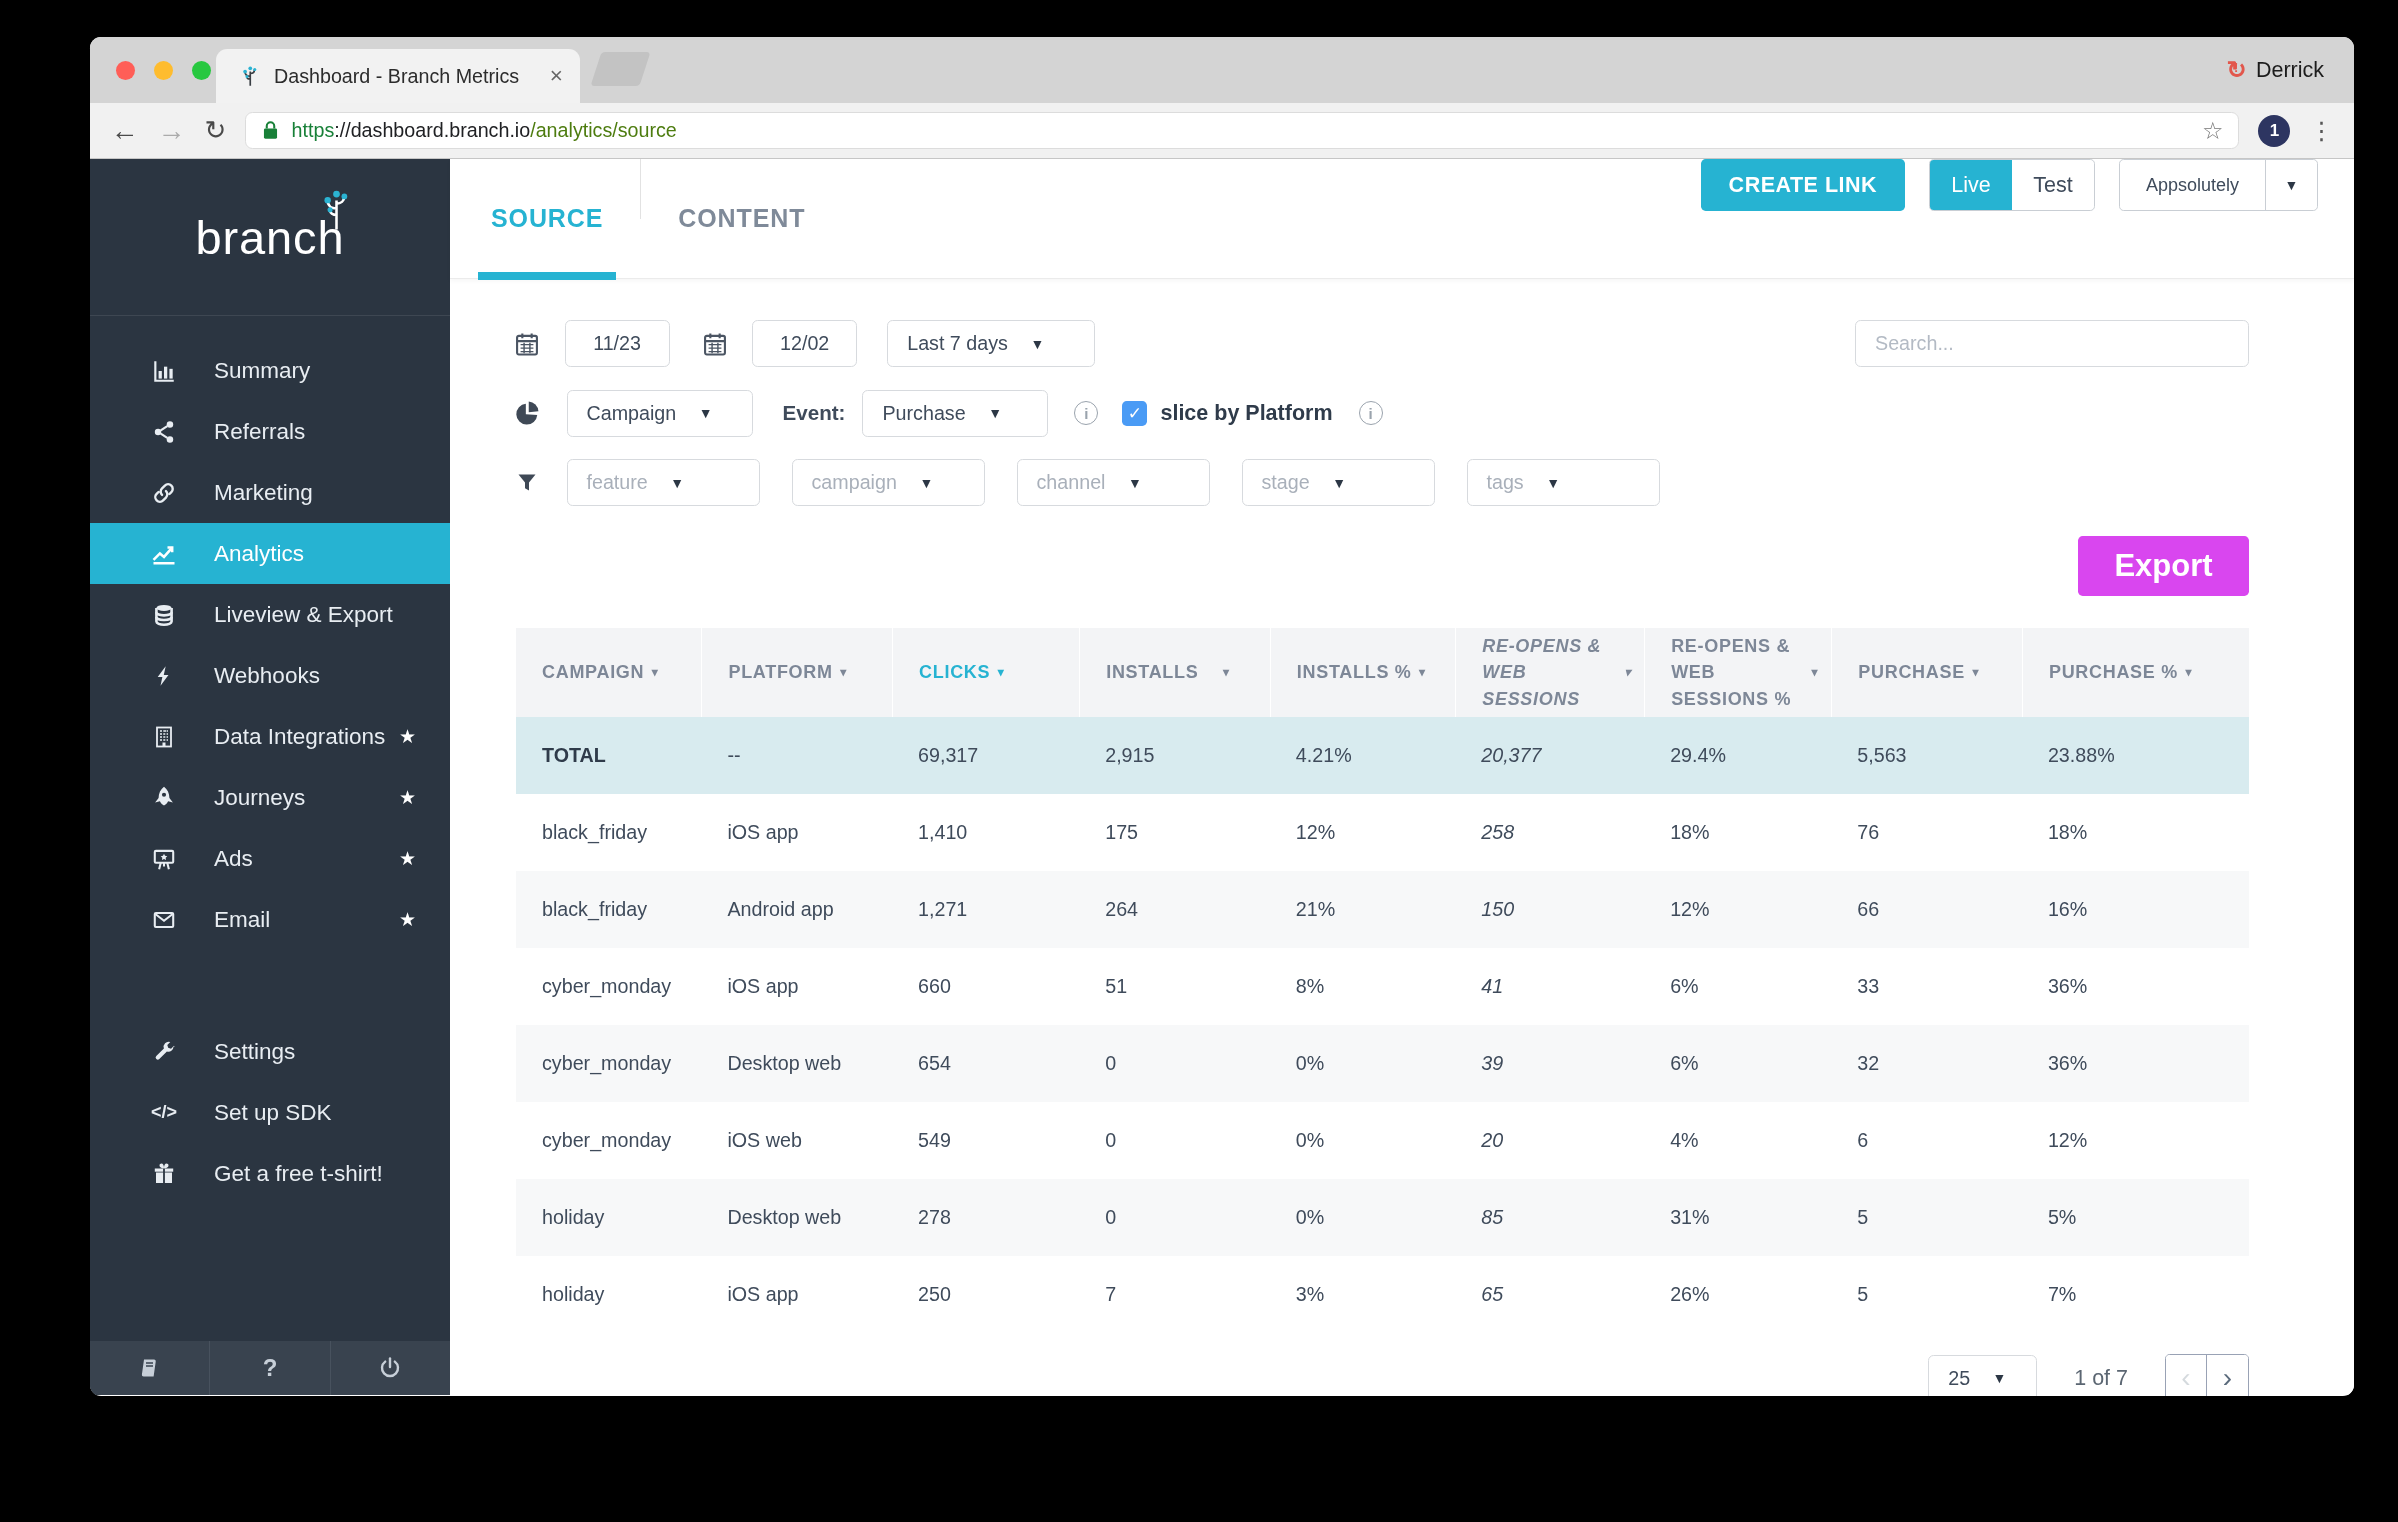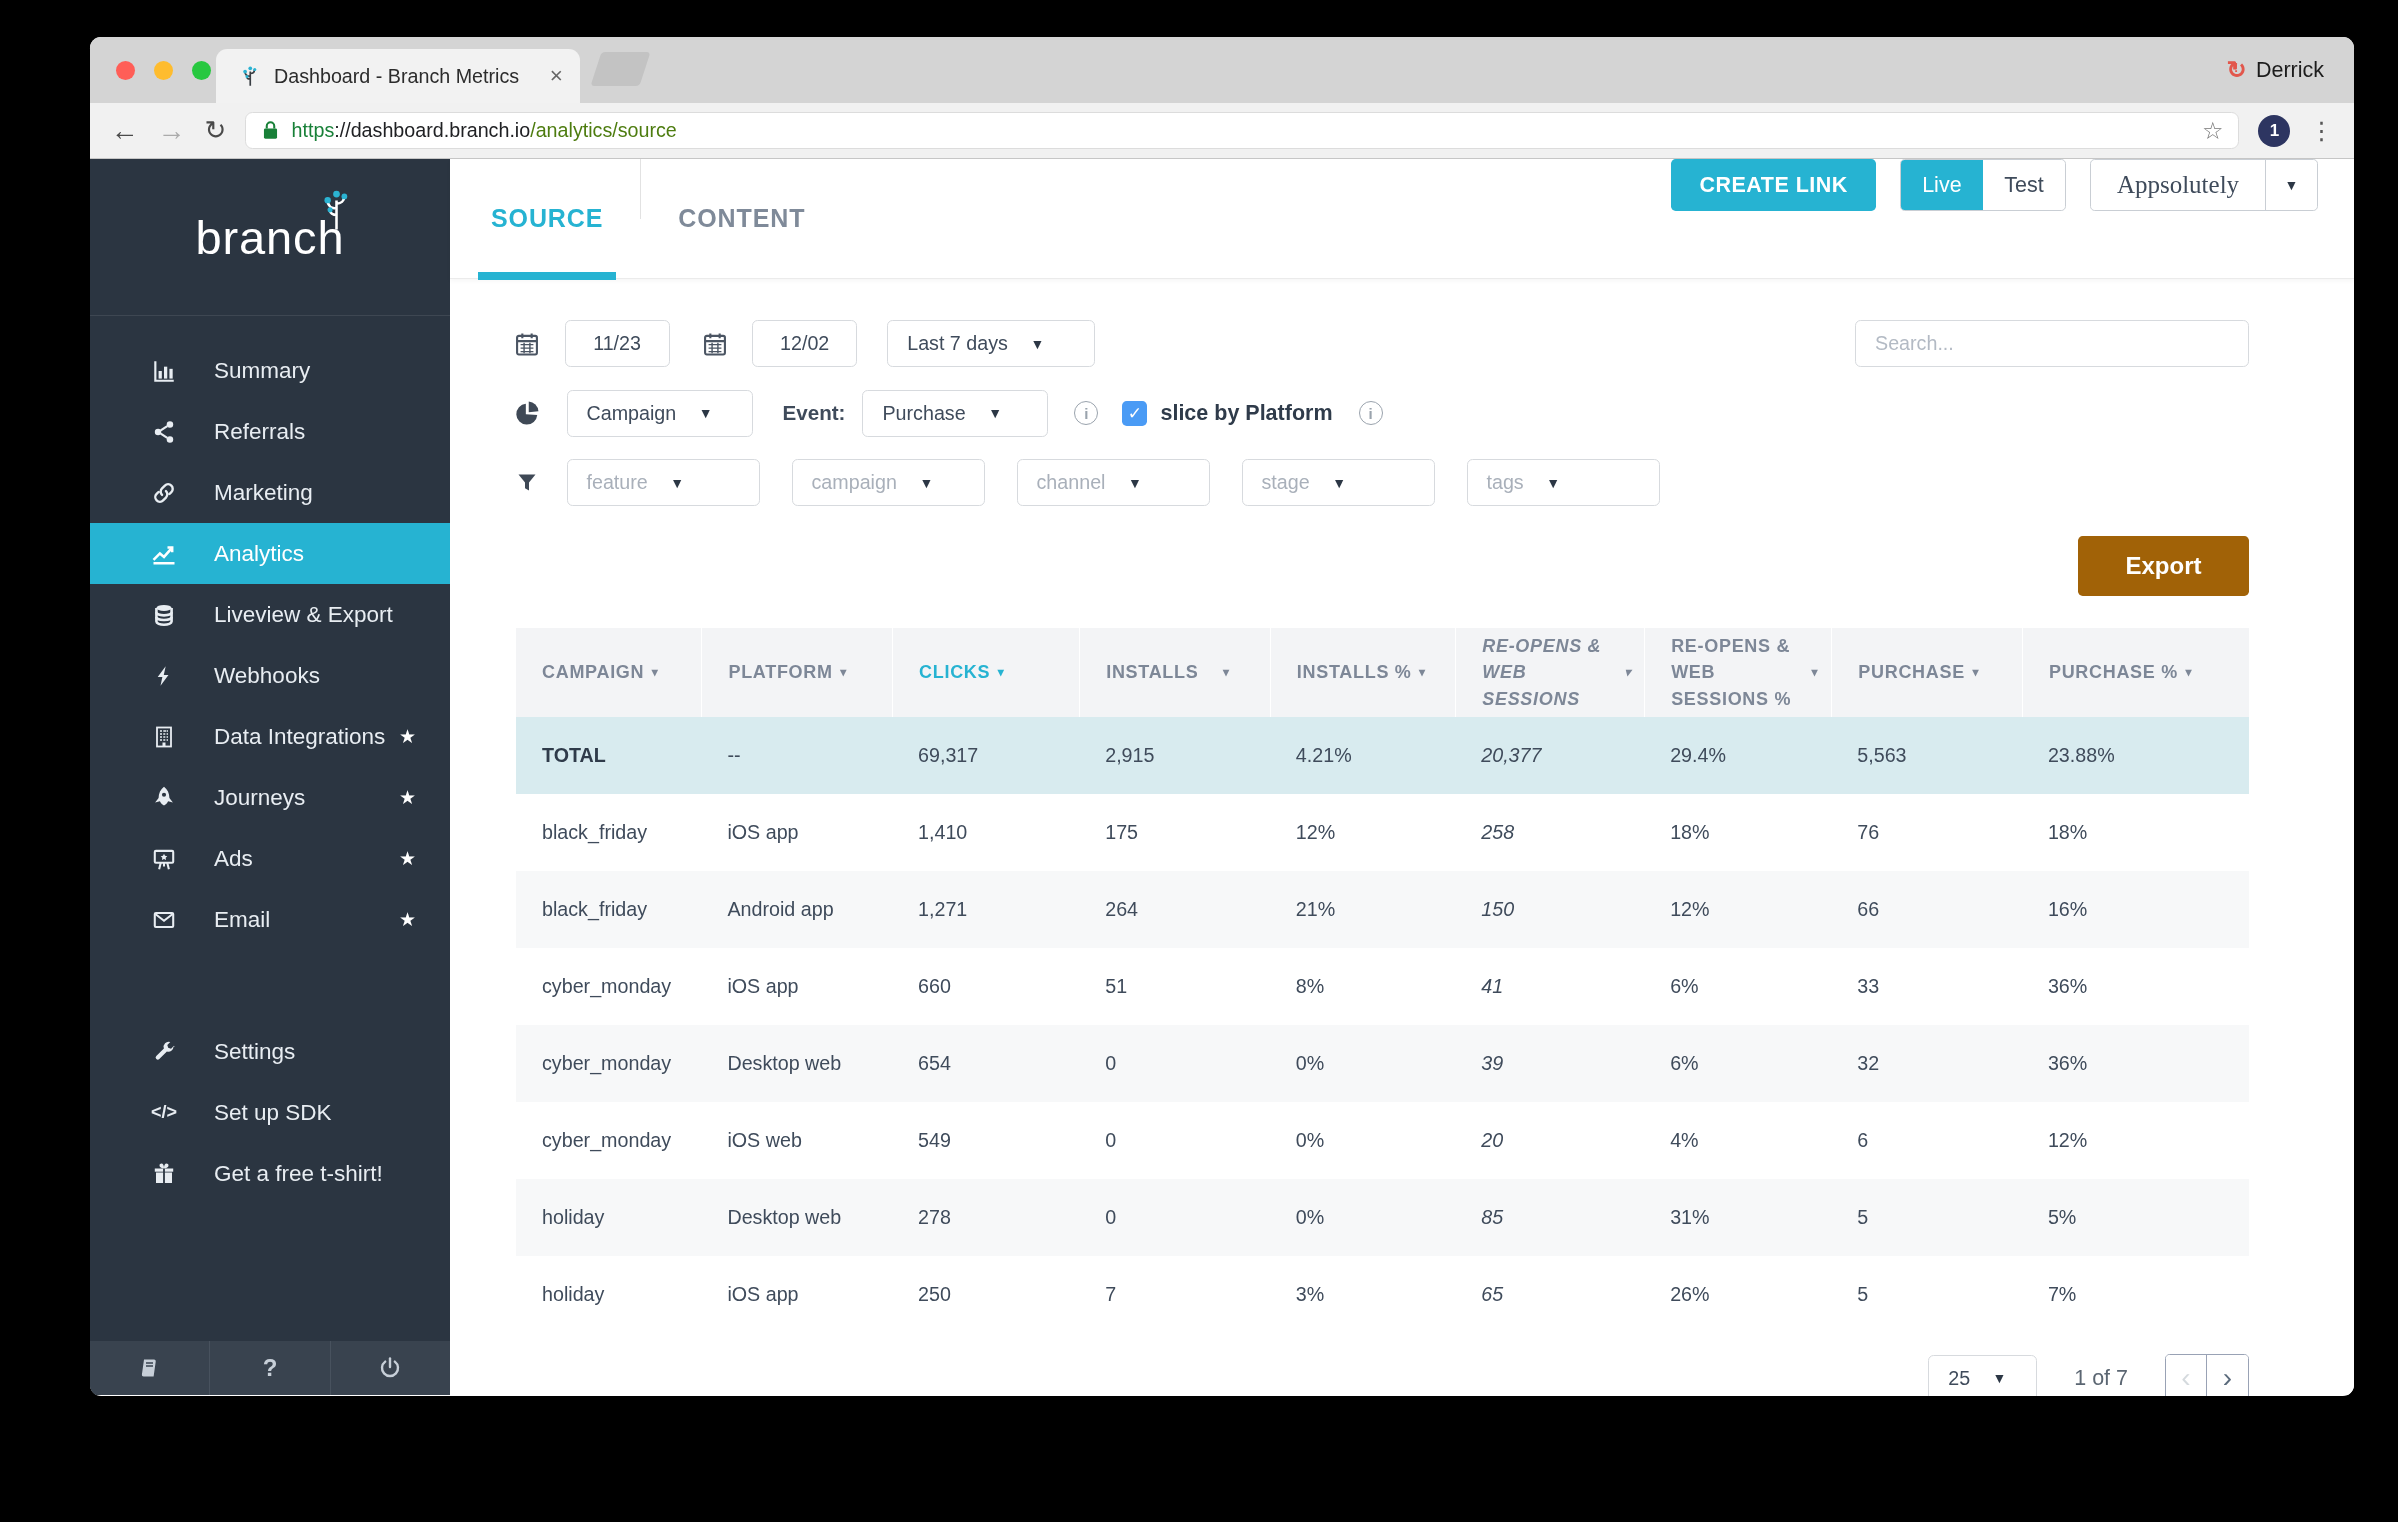--- a/index.html
+++ b/index.html
@@ -55,21 +55,21 @@
   .page-tab { font-size:25px; font-weight:600; letter-spacing:0.9px; color:#7f8a99; height:100%; display:flex; align-items:center; position:relative; cursor:pointer; }
   .page-tab.active { color:#26b3d2; }
   .page-tab.active::after { content:""; position:absolute; left:-13px; right:-13px; bottom:-1.9px; height:8.4px; background:#26b3d2; }
   .tab-divider { width:0.9px; height:60px; background:#e2e2e2; margin:0 37px; }
   .header-controls { margin-left:auto; display:flex; align-items:center; gap:24px; padding-right:36px; }
   .create-link { height:52px; padding:0 28px; background:#26b3d2; border:none; border-radius:4.7px; color:#fff; font-size:21.5px; font-weight:bold; letter-spacing:0.5px; font-family:inherit; }
   .seg { height:52px; border:0.9px solid #c9ced4; border-radius:4.7px; overflow:hidden; display:flex; background:#fff; }
   .seg-opt { width:82px; display:flex; align-items:center; justify-content:center; font-size:21.5px; color:#3f4b5b; cursor:pointer; }
   .seg-opt.selected { background:#26b3d2; color:#fff; }
   .app-select { height:52px; border:0.9px solid #c9ced4; border-radius:4.7px; display:flex; align-items:center; background:#fff; cursor:pointer; }
-  .app-select .lbl { padding:0 26px; font-size:25px; color:#3f4b5b;font-family:Liberation Serif, serif; }
+  .app-select .lbl { padding:0 26px; font-size:18px; color:#3f4b5b; }
   .app-select .sep { width:0.9px; height:100%; background:#c9ced4; }
   .app-select .caret-box { width:51px; display:flex; justify-content:center; }
   .caret { font-size:14px; color:#2c3745; }
 
   
   .filters { padding:41px 0 0 60px; }
   .frow { display:flex; align-items:center; margin-bottom:22.5px; }
   .ficon { width:34px; display:flex; justify-content:center; color:#4b5563; }
   .box { height:47px; border:0.9px solid #d7dade; border-radius:5.6px; background:#fff; display:flex; align-items:center; font-size:19.7px; color:#3f4b5b; }
   .date-input { width:105px; text-align:center; justify-content:center; margin-left:20.6px; font-family:inherit; font-size:19.7px; color:#3f4b5b; }
@@ -83,21 +83,21 @@
   .info { width:24px; height:24px; border:1.9px solid #9aa3ad; border-radius:50%; color:#9aa3ad; font-size:15px; display:flex; align-items:center; justify-content:center; margin-left:26px; font-weight:600; }
   .chk { width:25px; height:25px; background:#4a9bf5; border-radius:4.7px; color:#fff; font-size:17px; display:flex; align-items:center; justify-content:center; margin-left:24px; }
   .chk-label { font-size:21.5px; color:#2f3b4a; font-weight:600; margin-left:13px; }
   .filter-sel { width:193px; margin-left:22.5px; }
   .filter-sel + .filter-sel { margin-left:32px; }
   .filter-sel .ph { color:#a9b0ba; }
   .search { position:absolute; top:161px; right:105px; width:394px; height:47px; border:0.9px solid #d7dade; border-radius:5.6px; padding:0 19px; font-size:19.7px; color:#3f4b5b; font-family:inherit; }
   .search::placeholder { color:#b3bac4; }
 
   .export-row { display:flex; justify-content:flex-end; padding-right:105px; margin-top:7.5px; }
-  .export-btn { width:171px; height:60px; background:#a16207; border:none; border-radius:4.7px; color:#fff; font-size:24px; font-weight:600; font-family:inherit; }
+  .export-btn { width:171px; height:60px; background:#d946ef; border:none; border-radius:4.7px; color:#fff; font-size:31px; font-weight:600; font-family:inherit; }
 
   
   .table { margin:32px 105px 0 66px; }
   .thead { display:flex; }
   .th { background:#f3f4f6; border-left:1.9px solid #fff; padding:0 13px 0 26px; height:89px; display:flex; align-items:center; font-size:18px; font-weight:bold; letter-spacing:0.7px; color:#7d8797; line-height:1.45; }
   .th:first-child { border-left:none; }
   .th.sorted { color:#26b3d2; }
   .th .caret { font-size:12px; margin-left:7.5px; color:inherit; }
   .trow { display:flex; height:77px; align-items:center; font-size:19.7px; color:#3f4b5b; }
   .td { padding-left:26px; overflow:hidden; white-space:nowrap; }

